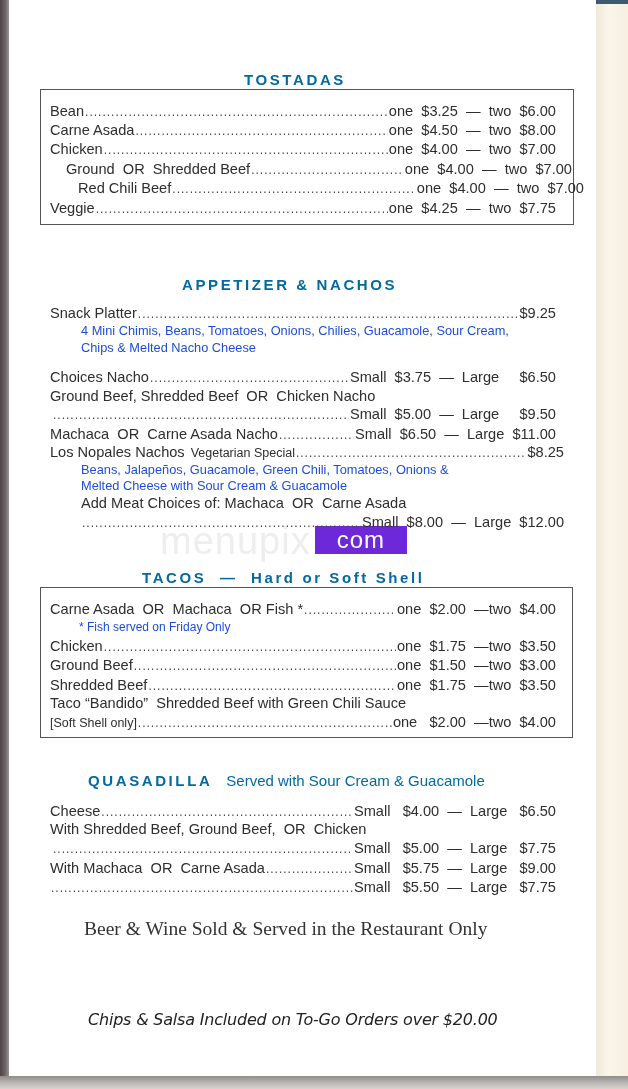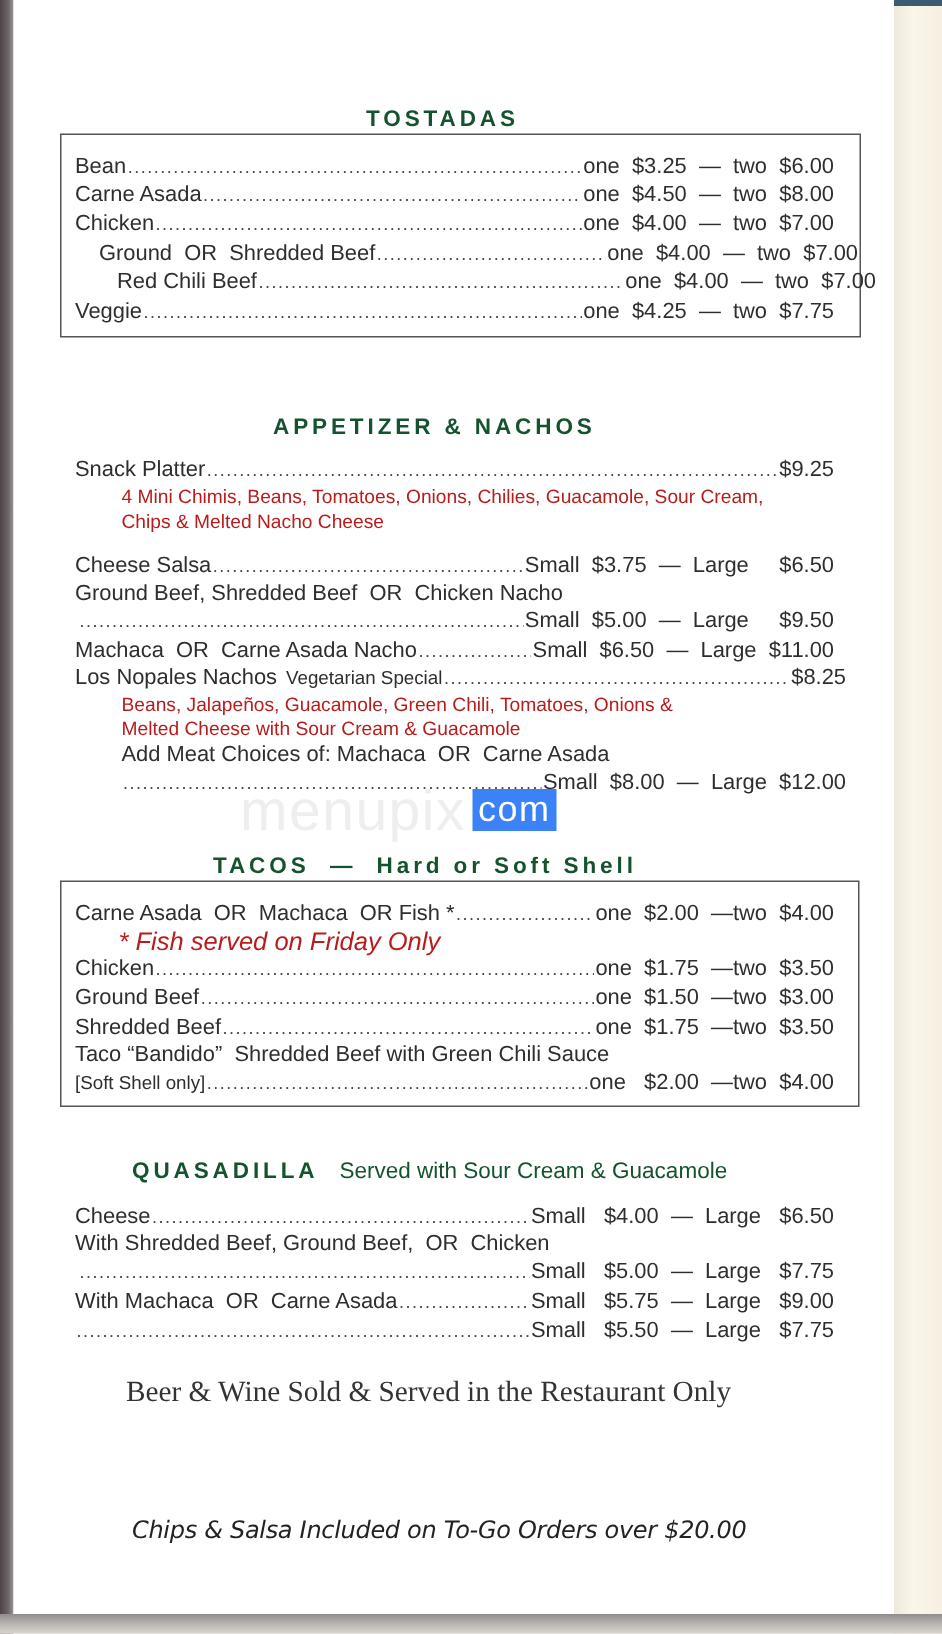--- a/index.html
+++ b/index.html
@@ -27,43 +27,43 @@
   }
   .page {
     position:absolute; left:9px; top:0; width:587px; height:1077px;
     background:#ffffff;
   }
   .watermark {
     position:absolute; left:160px; top:520px;
     font-size:38px; color:#eeeeee; letter-spacing:1px; font-weight:normal;
   }
   .watermark .com {
-    display:inline-block; background:#3b82f6; color:#ffffff;
-    font-size:24px; padding:0 4px; margin-left:4px; vertical-align:6px;
+    display:inline-block; background:#6d28d9; color:#ffffff;
+    font-size:24px; padding:0 22px; margin-left:4px; vertical-align:6px;
   }
   .heading {
     position:absolute; font-weight:bold; font-size:15px; letter-spacing:2.6px;
-    color:#14532d; white-space:nowrap;
+    color:#0369a1; white-space:nowrap;
   }
   .heading .sub { font-weight:normal; letter-spacing:0; font-size:15px; margin-left:14px; }
   .box { position:absolute; border:1px solid #555; }
   .row {
     position:absolute; display:flex; align-items:baseline;
     font-size:14.6px; line-height:19px; white-space:nowrap; color:#2e2e2e;
   }
   .row .name { white-space:nowrap; }
   .row .dots {
     flex:1; overflow:hidden; white-space:nowrap; letter-spacing:1px;
     font-size:12px; color:#444; margin:0 1px;
   }
   .row .dots::after { content:"..............................................................................................................................................................................................................."; }
   .row .sz { white-space:nowrap; }
   .row .note { font-size:12.5px; margin-left:6px; }
-  .desc { position:absolute; font-size:12.8px; line-height:17px; color:#b91c1c; white-space:nowrap; }
-  .desc.italic { font-style:italic; font-size:17px; }
+  .desc { position:absolute; font-size:12.8px; line-height:17px; color:#1d4ed8; white-space:nowrap; }
+  .desc.italic { font-size:12px; }
   .footer-serif {
     position:absolute; left:84px; top:918px; font-family:"Liberation Serif", serif;
     font-size:19.5px; color:#333; white-space:nowrap;
   }
   .footer-italic {
     position:absolute; left:88px; top:1010px; font-family:"DejaVu Sans", sans-serif;
     font-style:italic; font-size:16px; color:#222; white-space:nowrap; letter-spacing:-0.2px;
   }
 </style>
 </head>
@@ -109,21 +109,21 @@
 
 <div class="row" style="left:50px;top:304px;width:506px;">
   <span class="name">Snack Platter</span>
     <span class="dots"></span>
   <span>$9.25</span>
 </div>
 <div class="desc" style="left:81px;top:322px;">4 Mini Chimis, Beans, Tomatoes, Onions, Chilies, Guacamole, Sour Cream,</div>
 <div class="desc" style="left:81px;top:339px;">Chips &amp; Melted Nacho Cheese</div>
 
 <div class="row" style="left:50px;top:368px;width:506px;">
-  <span class="name">Cheese Salsa</span><span class="dots"></span>
+  <span class="name">Choices Nacho</span><span class="dots"></span>
   <span>Small</span>&nbsp;&nbsp;<span>$3.75</span>&nbsp;&nbsp;<span>—</span>&nbsp;&nbsp;<span>Large</span>&nbsp;&nbsp;&nbsp;&nbsp;&nbsp;<span>$6.50</span>
 </div>
 <div class="row" style="left:50px;top:387px;">
   <span class="name" style="white-space:pre">Ground Beef, Shredded Beef  OR  Chicken Nacho</span>
 </div>
 <div class="row" style="left:52px;top:405px;width:504px;">
   <span class="dots"></span>
   <span>Small</span>&nbsp;&nbsp;<span>$5.00</span>&nbsp;&nbsp;<span>—</span>&nbsp;&nbsp;<span>Large</span>&nbsp;&nbsp;&nbsp;&nbsp;&nbsp;<span>$9.50</span>
 </div>
 <div class="row" style="left:50px;top:425px;width:506px;">

